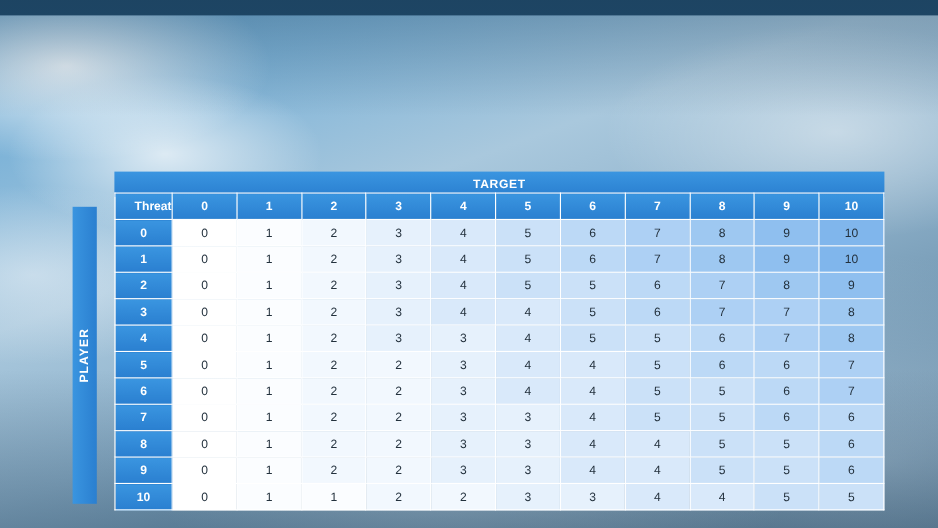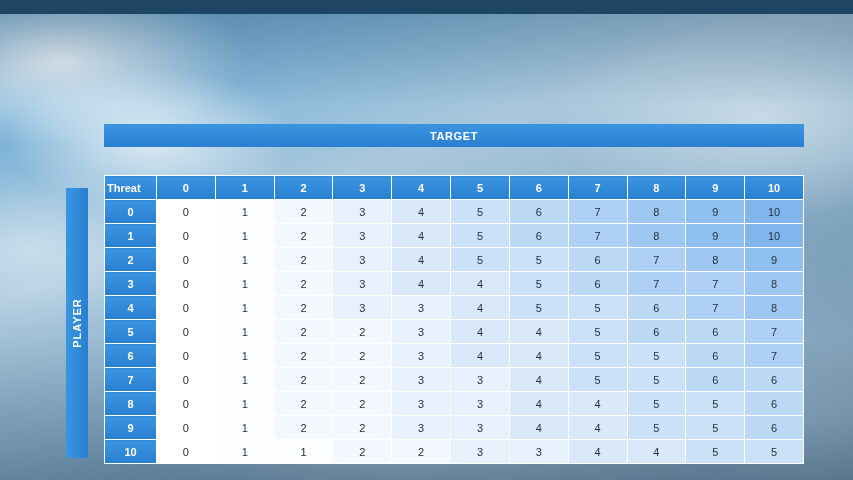--- a/index.html
+++ b/index.html
@@ -69,21 +69,21 @@
     line-height: 1.18;
     color: #ffffff;
     text-transform: uppercase;
     text-shadow: 1px 1px 3px rgba(40,60,80,0.55);
   }
 
   
   .target-bar {
     position: absolute;
     left: 104px;
-    top: 124px;
+    top: 156px;
     width: 700px;
     height: 23px;
     background: linear-gradient(to bottom, #3a95e0 0%, #2a7fd0 100%);
     color: #ffffff;
     font-size: 11px;
     font-weight: bold;
     letter-spacing: 0.6px;
     display: flex;
     align-items: center;
     justify-content: center;
@@ -128,21 +128,21 @@
     height: 23px;
     padding: 0;
   }
   .matrix thead th {
     background: linear-gradient(to bottom, #3a95e0 0%, #2a7fd0 100%);
     color: #ffffff;
     font-weight: bold;
     font-size: 11px;
   }
   .matrix thead th.corner {
-    text-align: left;
+    text-align: right;
     padding-left: 2px;
     font-size: 11px;
   }
   .matrix tbody th.rowhead {
     background: linear-gradient(to bottom, #3a95e0 0%, #2a7fd0 100%);
     color: #ffffff;
     font-weight: bold;
   }
   
   .matrix tbody tr:nth-child(odd) td { background: #ffffff; }

